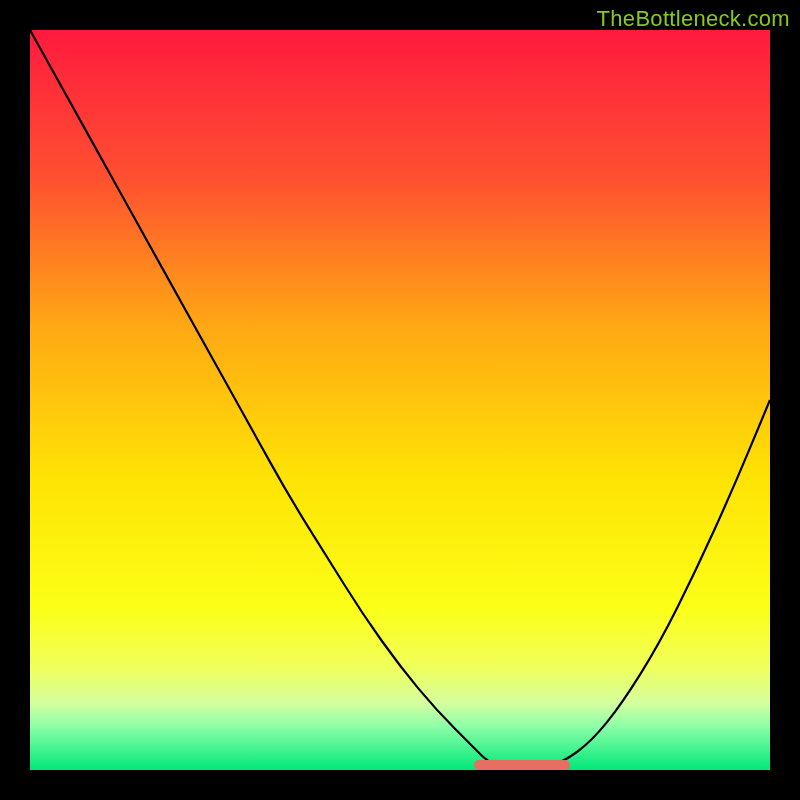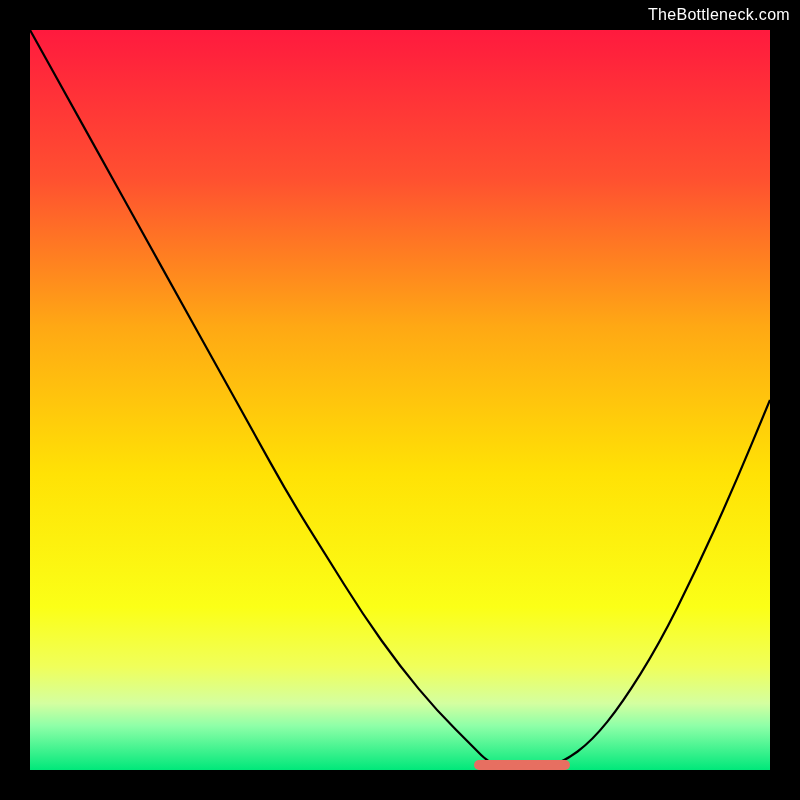--- a/index.html
+++ b/index.html
@@ -2,21 +2,21 @@
 <html><head>
 <meta charset="utf-8">
 <style>
 * { margin: 0; padding: 0; box-sizing: border-box; }
 body { width: 800px; height: 800px; overflow: hidden; font-family: Arial, sans-serif; }
 .chart-wrap { position: relative; width: 800px; height: 800px; background: #000; }
 .plot { position: absolute; left: 30px; top: 30px; width: 740px; height: 740px;
         background: linear-gradient(to bottom, #ff1a3e 0%, #ff5030 20%, #ffa814 40%, #ffe205 60%, #fbff17 78%, #f0ff5a 86%, #d4ffa0 91%, #8fffa8 94%, #00e87a 100%); }
 .curve { position: absolute; left: 0; top: 0; width: 740px; height: 740px; pointer-events: none; }
 .red-band { position: absolute; height: 10px; background: #e76f61; border-radius: 5px; }
-.watermark { position: absolute; top: 6px; right: 10px; color: #ffffff; font-size: 16px; font-weight: 500; letter-spacing: 0.3px; margin-left: 36px; }
+.watermark { position: absolute; top: 6px; right: 10px; color: #84cc16; font-size: 22px; font-weight: 500; letter-spacing: 0.3px; margin-left: 36px; }
 </style>
 </head>
 <body>
 
 <div class="chart-wrap">
   <div class="watermark">TheBottleneck.com</div>
   <div class="plot">
     <svg class="curve" viewBox="0 0 740 740" preserveAspectRatio="none">
       <path id="curve-path" fill="none" stroke="#000" stroke-width="2.2" d="M 0 0 Q 0 0 18.5 33.30000000000001 Q 37 66.60000000000002 55.5 99.90000000000003 Q 74 133.20000000000005 92.5 166.50000000000006 Q 111 199.80000000000007 129.5 233.10000000000002 Q 148 266.4 166.5 299.69999999999993 Q 185 332.99999999999994 203.5 366.29999999999995 Q 222 399.59999999999997 240.5 432.9 Q 259 466.2 277.5 495.79999999999995 Q 296 525.4 314.5 555 Q 333 584.6 351.5 610.5 Q 370 636.4 388.5 658.5999999999999 Q 407.00000000000006 680.8 425.5 699.3 Q 444 717.8 451.4 725.2 Q 458.8 732.6 469.9 736.3 Q 481 740 492.1 740 Q 503.20000000000005 740 518 736.3 Q 532.8 732.6 547.5999999999999 721.5 Q 562.4 710.4 577.2 691.9 Q 592 673.4 610.5 643.8 Q 629 614.2 647.5 577.2 Q 666 540.2 684.5 499.5 Q 703 458.8 721.5 414.4 T 740 370"></path>
     </svg>

